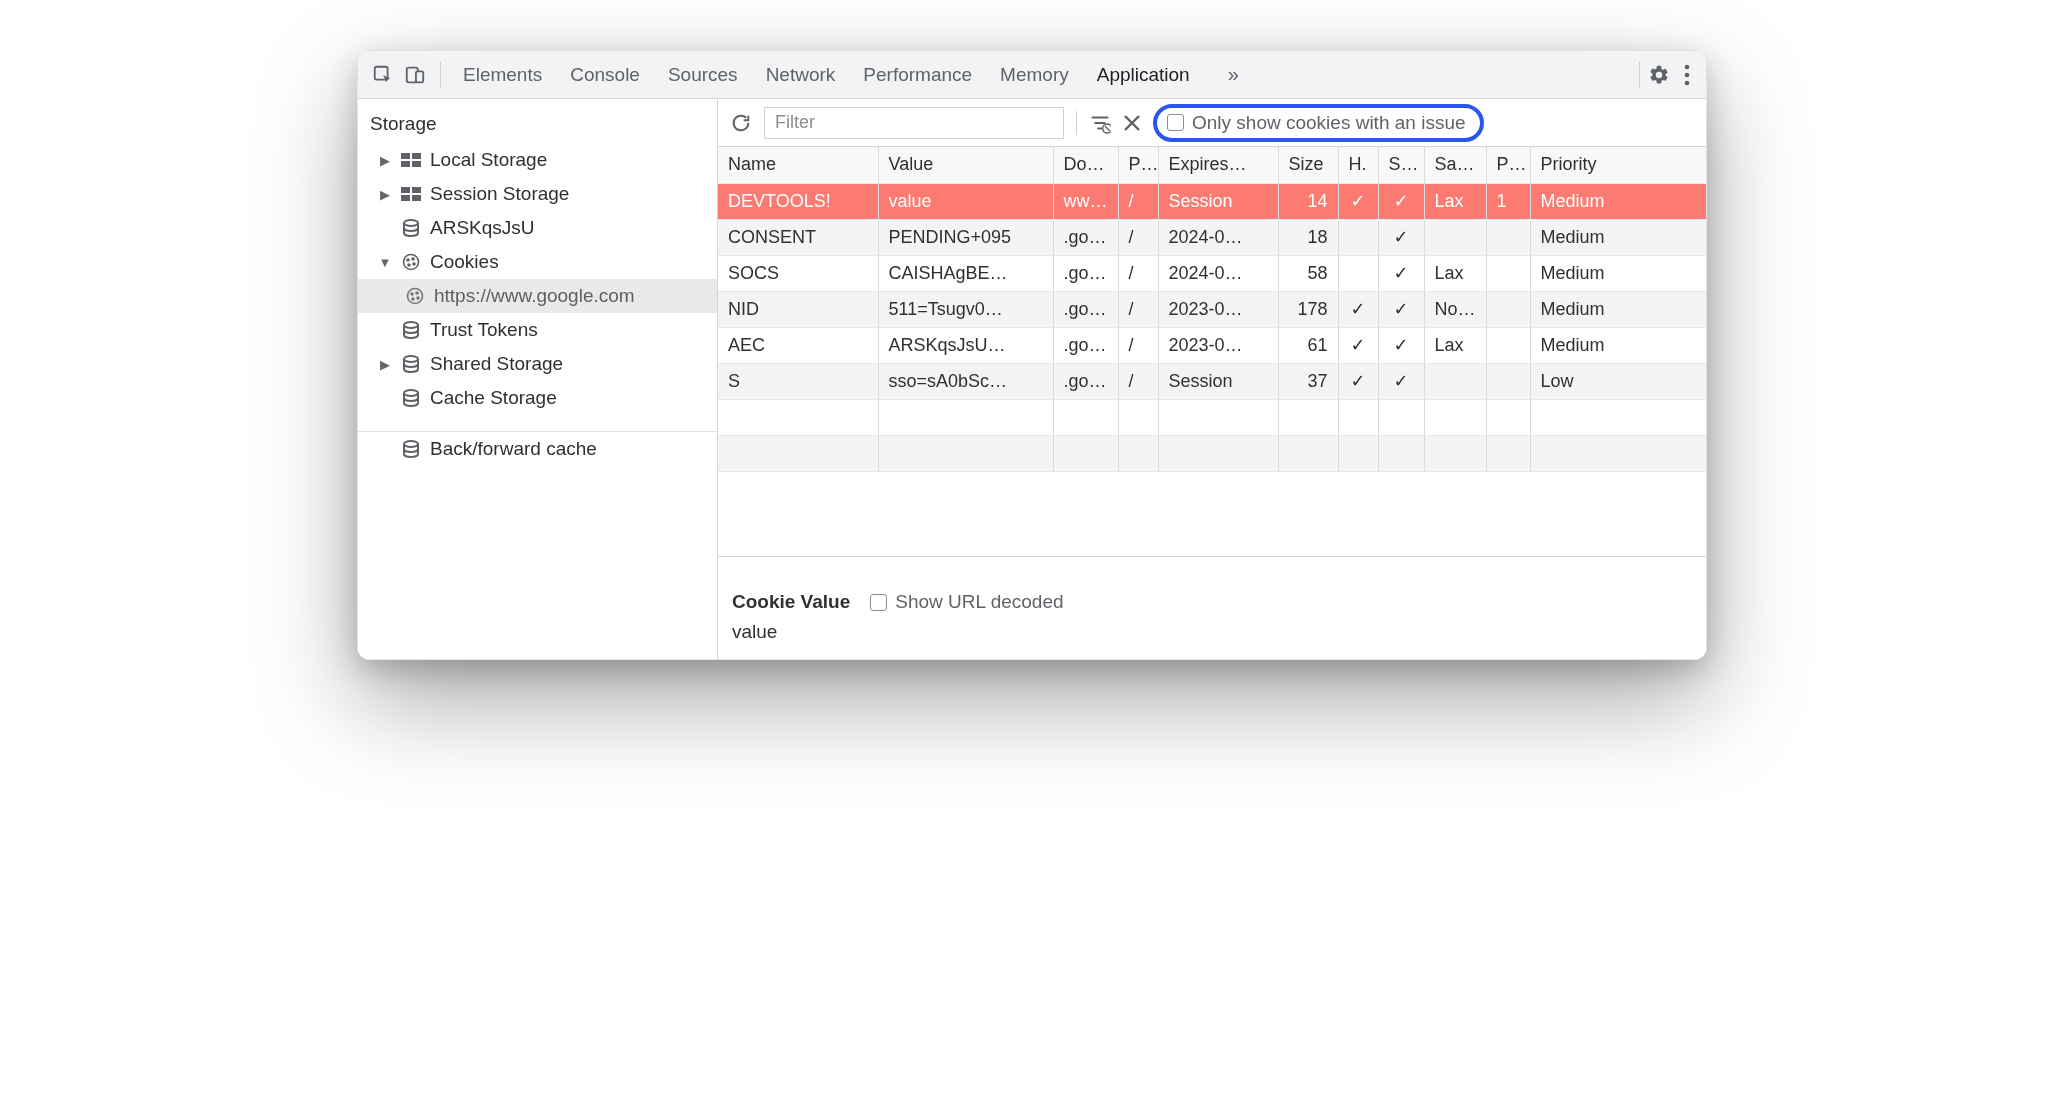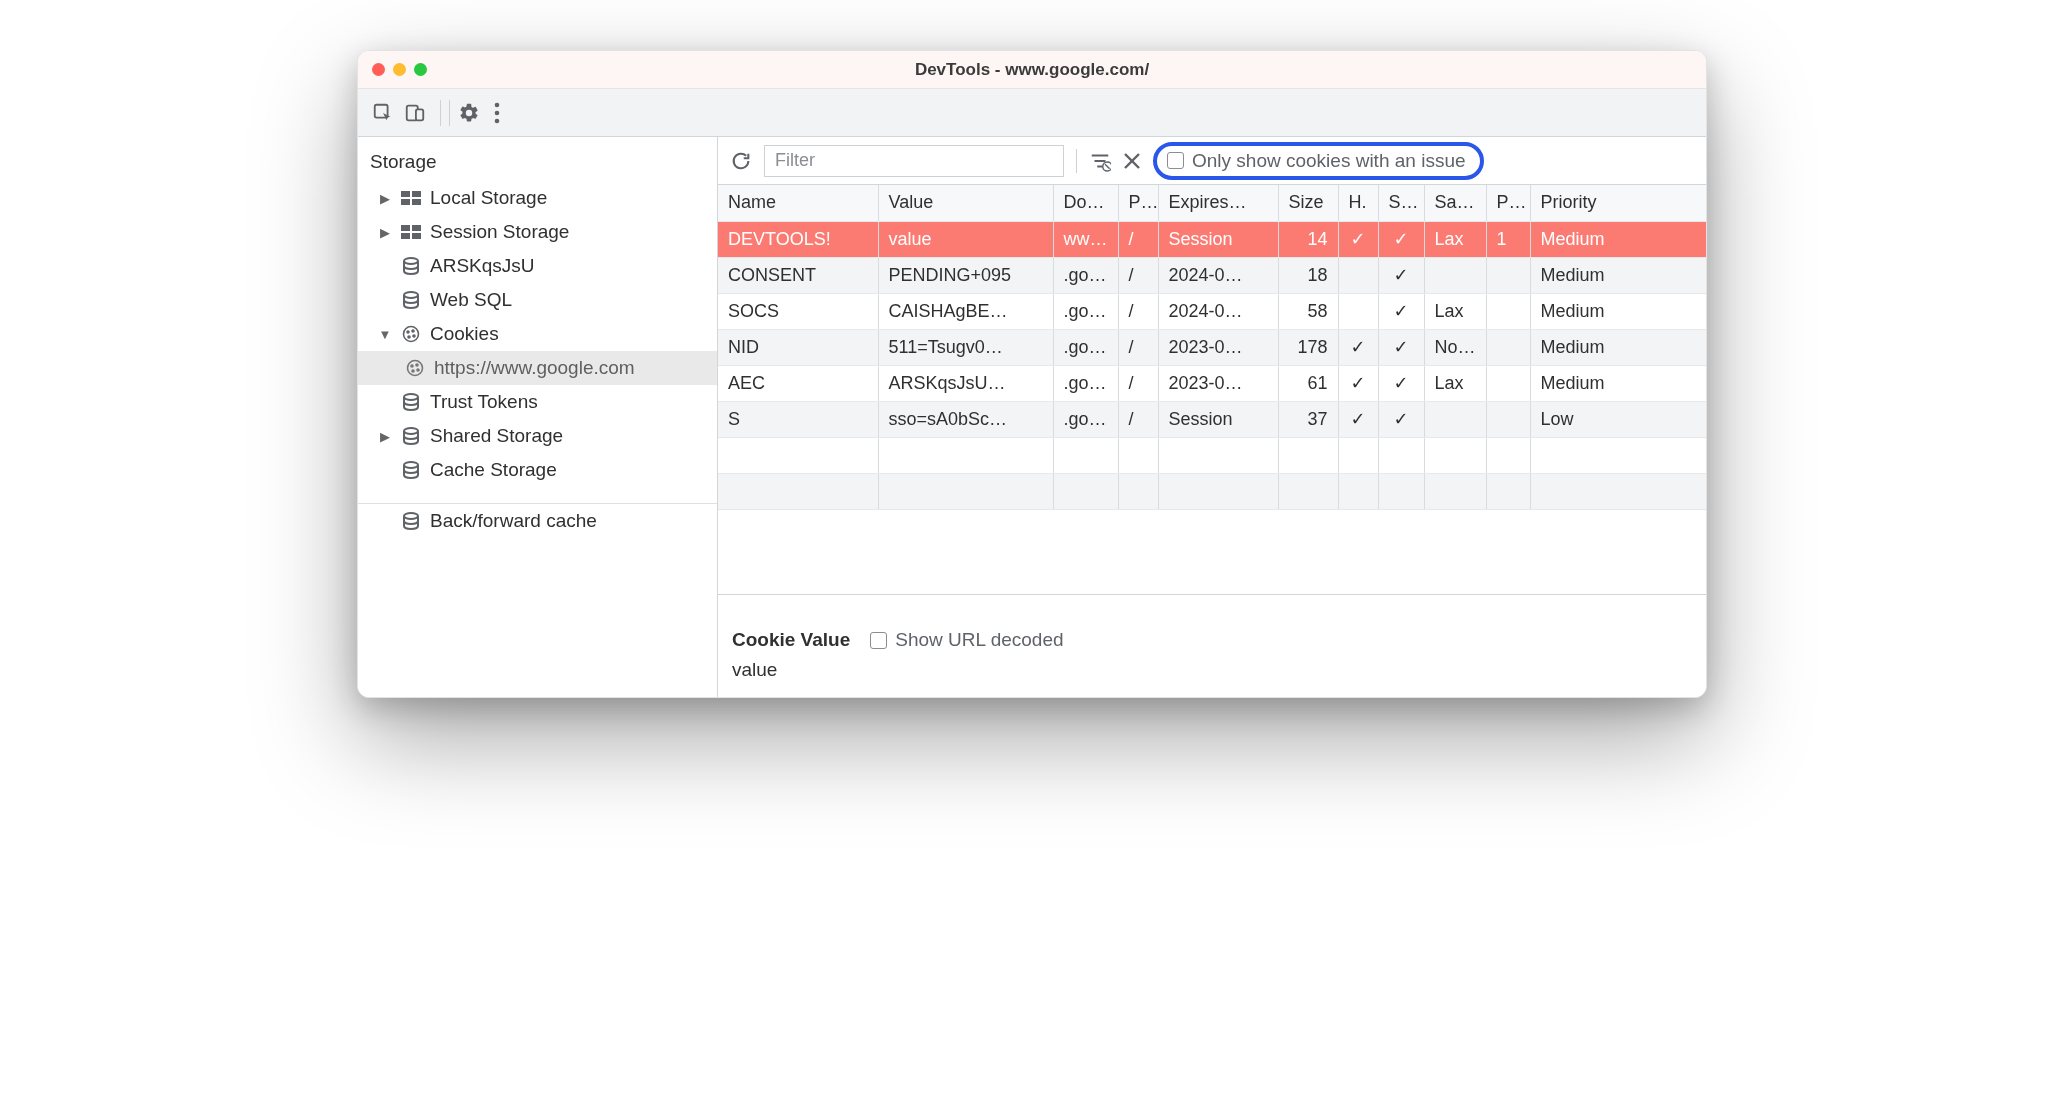--- a/index.html
+++ b/index.html
@@ -141,45 +141,47 @@
   .detail-check { display: inline-flex; align-items: center; gap: 8px; color: #5f6368; }
 
   
   svg { display: block; }
 </style>
 </head>
 <body>
 
 <div class="window">
 
-  <div class="titlebar">
-    <div class="traffic">
-      <span class="dot red"></span>
-      <span class="dot yellow"></span>
-      <span class="dot green"></span>
-    </div>
-    <div class="titlebar-title">DevTools - www.google.com/</div>
-  </div>
 
   <div class="tabsbar">
     <div class="left-icons">
       <span class="icon">
         <svg width="22" height="22" viewBox="0 0 24 24" fill="none" stroke="#5f6368" stroke-width="2">
             <rect x="3" y="3" width="14" height="14" rx="2"></rect>
             <path d="M12 12 l8 4 -3 1 -1 3 -4 -8z" fill="#5f6368" stroke="none"></path>
           </svg>
       </span>
       <span class="icon">
         <svg width="22" height="22" viewBox="0 0 24 24" fill="none" stroke="#5f6368" stroke-width="2">
             <rect x="3" y="4" width="12" height="16" rx="2"></rect>
             <rect x="13" y="8" width="8" height="12" rx="2" fill="#f1f3f4"></rect>
           </svg>
       </span>
     </div>
     <div class="divider"></div>
+    <div class="tabs">
+      <span class="tab">Elements</span>
+      <span class="tab">Console</span>
+      <span class="tab">Sources</span>
+      <span class="tab">Network</span>
+      <span class="tab">Performance</span>
+      <span class="tab">Memory</span>
+      <span class="tab active">Application</span>
+      <span class="more-tabs">»</span>
+    </div>
     <div class="divider"></div>
     <div class="right-icons">
       <span class="icon">
         <svg width="22" height="22" viewBox="0 0 24 24" fill="#5f6368">
             <path d="M19.14,12.94a7.14,7.14,0,0,0,.05-.94,7.14,7.14,0,0,0-.05-.94l2.03-1.58a.5.5,0,0,0,.12-.64l-1.92-3.32a.5.5,0,0,0-.6-.22l-2.39.96a7.03,7.03,0,0,0-1.62-.94l-.36-2.54A.5.5,0,0,0,13.9,2h-3.8a.5.5,0,0,0-.49.42L9.25,4.96a7.03,7.03,0,0,0-1.62.94l-2.39-.96a.5.5,0,0,0-.6.22L2.72,8.48a.5.5,0,0,0,.12.64l2.03,1.58a7.14,7.14,0,0,0-.05.94,7.14,7.14,0,0,0,.05.94L2.84,14.16a.5.5,0,0,0-.12.64l1.92,3.32a.5.5,0,0,0,.6.22l2.39-.96a7.03,7.03,0,0,0,1.62.94l.36,2.54a.5.5,0,0,0,.49.42h3.8a.5.5,0,0,0,.49-.42l.36-2.54a7.03,7.03,0,0,0,1.62-.94l2.39.96a.5.5,0,0,0,.6-.22l1.92-3.32a.5.5,0,0,0-.12-.64ZM12,15.5A3.5,3.5,0,1,1,15.5,12,3.5,3.5,0,0,1,12,15.5Z"></path>
           </svg>
       </span>
       <span class="icon">
         <svg width="6" height="22" viewBox="0 0 6 22" fill="#5f6368">
             <circle cx="3" cy="3" r="2.3"></circle>
@@ -227,31 +229,20 @@
           <span class="icon">
               <svg width="18" height="18" viewBox="0 0 18 18" fill="none" stroke="#5f6368" stroke-width="2">
                 <ellipse cx="9" cy="4" rx="7" ry="3"></ellipse>
                 <path d="M2 4v10c0 1.7 3.1 3 7 3s7-1.3 7-3V4"></path>
                 <path d="M2 9c0 1.7 3.1 3 7 3s7-1.3 7-3"></path>
               </svg>
             </span>
           <span>ARSKqsJsU</span>
         </div>
 
-        <div class="tree-item indent1">
-          <span class="arrow"></span>
-          <span class="icon">
-              <svg width="18" height="18" viewBox="0 0 18 18" fill="none" stroke="#5f6368" stroke-width="2">
-                <ellipse cx="9" cy="4" rx="7" ry="3"></ellipse>
-                <path d="M2 4v10c0 1.7 3.1 3 7 3s7-1.3 7-3V4"></path>
-                <path d="M2 9c0 1.7 3.1 3 7 3s7-1.3 7-3"></path>
-              </svg>
-            </span>
-          <span>Web SQL</span>
-        </div>
 
         <div class="tree-item indent1">
           <span class="arrow">▼</span>
           <span class="icon">
               <svg width="18" height="18" viewBox="0 0 18 18" fill="none" stroke="#5f6368" stroke-width="1.6">
                 <circle cx="9" cy="9" r="7.5"></circle>
                 <circle cx="6" cy="7" r="1" fill="#5f6368"></circle>
                 <circle cx="11" cy="6" r="1" fill="#5f6368"></circle>
                 <circle cx="12" cy="11" r="1" fill="#5f6368"></circle>
                 <circle cx="7" cy="12" r="1" fill="#5f6368"></circle>

